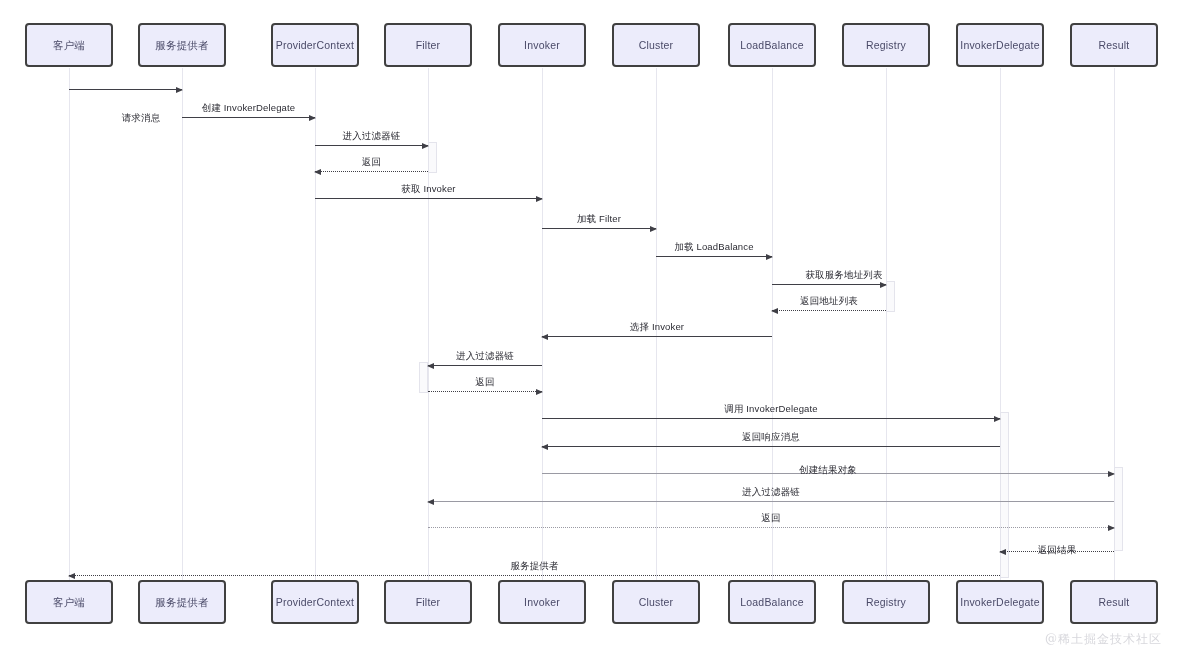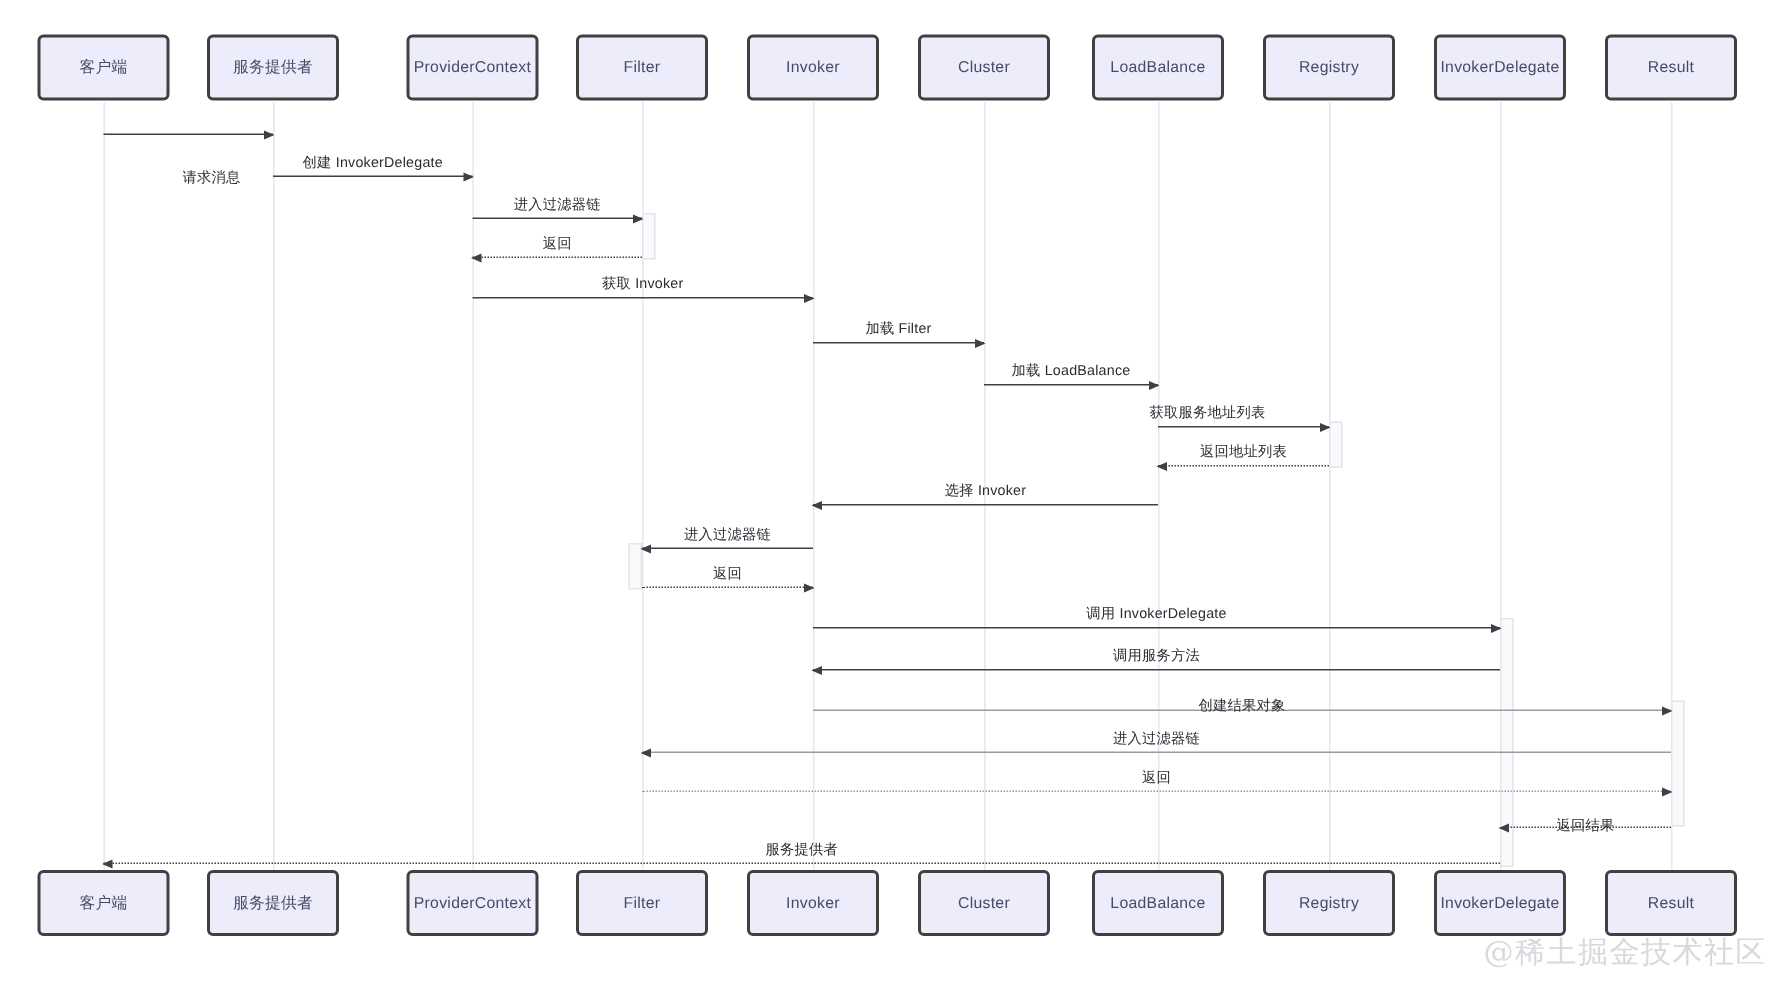--- a/index.html
+++ b/index.html
@@ -81,23 +81,23 @@
   .msg-label {
     position: absolute;
     font-size: 9.5px;
     color: #2b2b33;
     white-space: nowrap;
     transform: translateX(-50%);
     letter-spacing: 0.15px;
   }
   .watermark {
     position: absolute;
-    right: 2px;
+    right: 18px;
     bottom: 14px;
-    font-size: 20px;
+    font-size: 12px;
     color: #d8d8dd;
     font-family: "DejaVu Serif", "Liberation Serif", serif;
     letter-spacing: 1px;
     user-select: none;
   }
 </style>
 </head>
 <body>
 
 <div id="canvas">
@@ -145,21 +145,21 @@
         <div class="arrowhead right"></div>
       </div>
       <div class="msg-label" style="left: 599px; top: 213px;">加载 Filter</div>
       <div class="msg" style="left: 656px; top: 256px; width: 116px;">
         <div class="arrowhead right"></div>
       </div>
       <div class="msg-label" style="left: 714px; top: 241px; text-align: center;">加载 LoadBalance</div>
       <div class="msg" style="left: 772px; top: 284px; width: 114px;">
         <div class="arrowhead right"></div>
       </div>
-      <div class="msg-label" style="left: 805px; top: 269px;">获取服务地址列表</div>
+      <div class="msg-label" style="left: 844px; top: 269px;">获取服务地址列表</div>
       <div class="msg dotted" style="left: 772px; top: 310px; width: 114px;">
         <div class="arrowhead left"></div>
       </div>
       <div class="msg-label" style="left: 829px; top: 295px;">返回地址列表</div>
       <div class="msg" style="left: 542px; top: 336px; width: 230px;">
         <div class="arrowhead left"></div>
       </div>
       <div class="msg-label" style="left: 657px; top: 321px;">选择 Invoker</div>
       <div class="msg" style="left: 428px; top: 365px; width: 114px;">
         <div class="arrowhead left"></div>
@@ -169,21 +169,21 @@
         <div class="arrowhead right"></div>
       </div>
       <div class="msg-label" style="left: 485px; top: 376px;">返回</div>
       <div class="msg" style="left: 542px; top: 418px; width: 458px;">
         <div class="arrowhead right"></div>
       </div>
       <div class="msg-label" style="left: 771px; top: 403px;">调用 InvokerDelegate</div>
       <div class="msg" style="left: 542px; top: 446px; width: 458px;">
         <div class="arrowhead left"></div>
       </div>
-      <div class="msg-label" style="left: 771px; top: 431px;">调用服务方法</div>
+      <div class="msg-label" style="left: 771px; top: 431px;">返回响应消息</div>
       <div class="msg grey" style="left: 542px; top: 473px; width: 572px;">
         <div class="arrowhead right"></div>
       </div>
       <div class="msg-label" style="left: 828px; top: 464px;">创建结果对象</div>
       <div class="msg grey" style="left: 428px; top: 501px; width: 686px;">
         <div class="arrowhead left"></div>
       </div>
       <div class="msg-label" style="left: 771px; top: 486px;">进入过滤器链</div>
       <div class="msg grey-dotted" style="left: 428px; top: 527px; width: 686px;">
         <div class="arrowhead right"></div>

